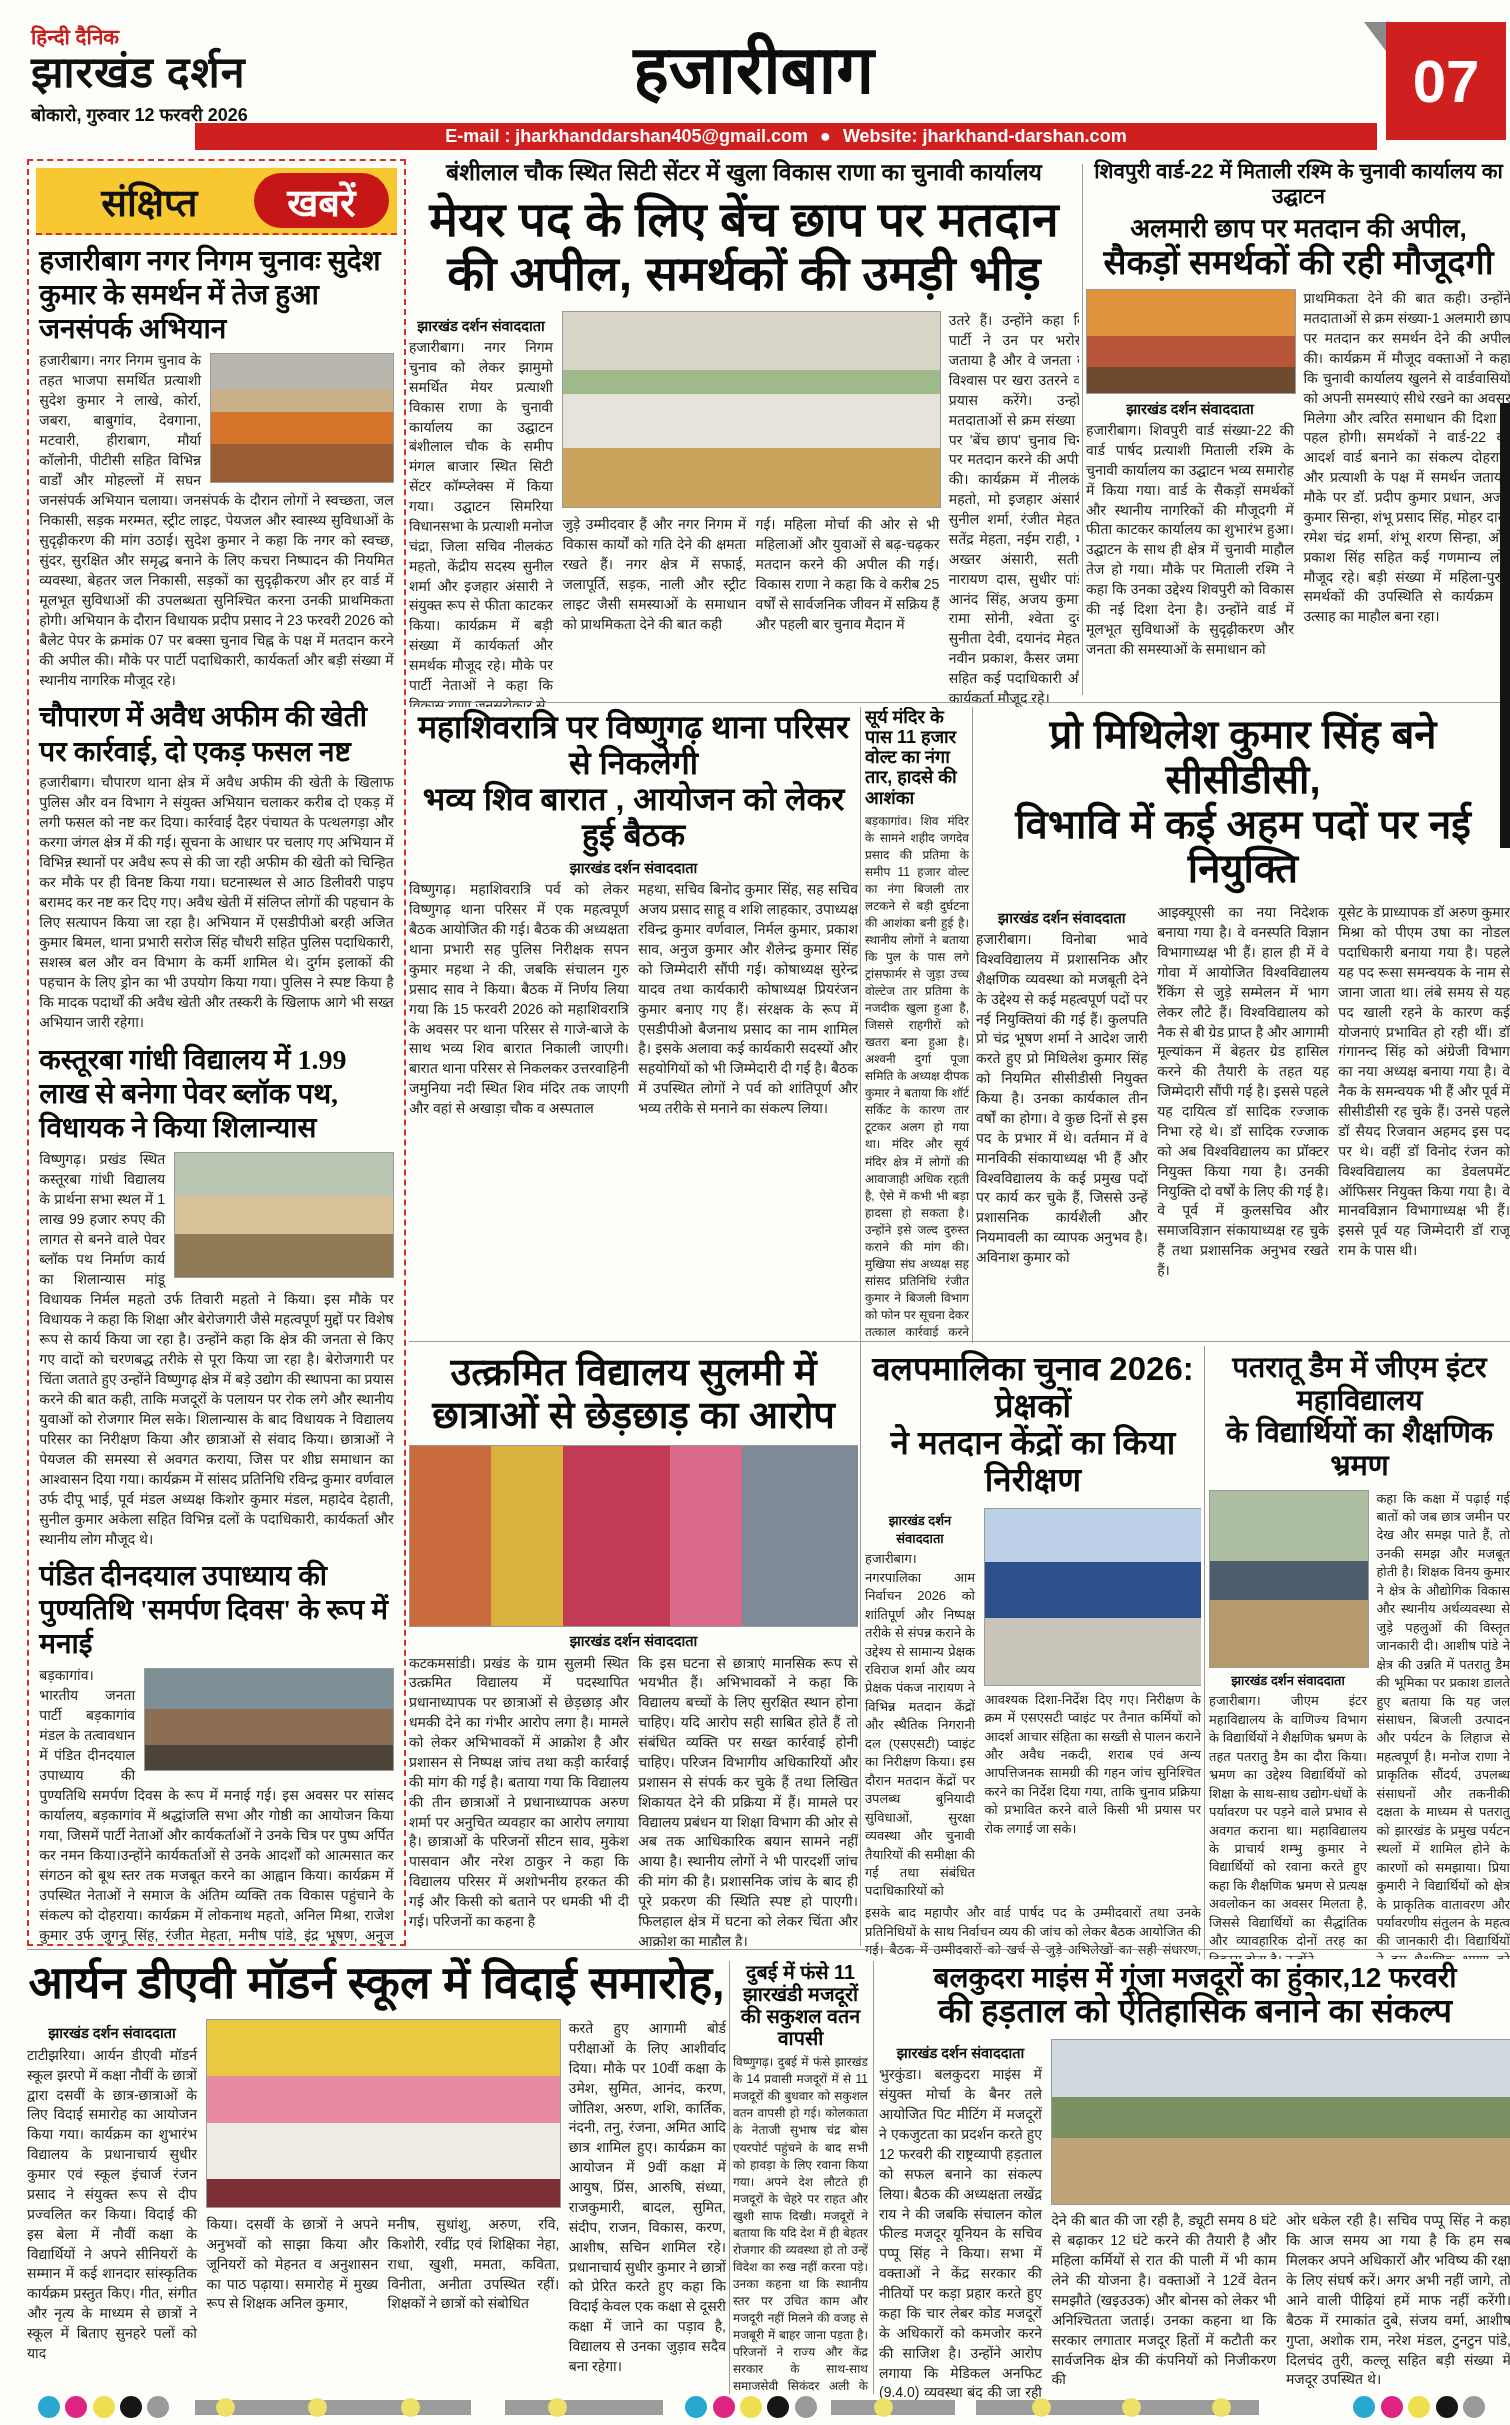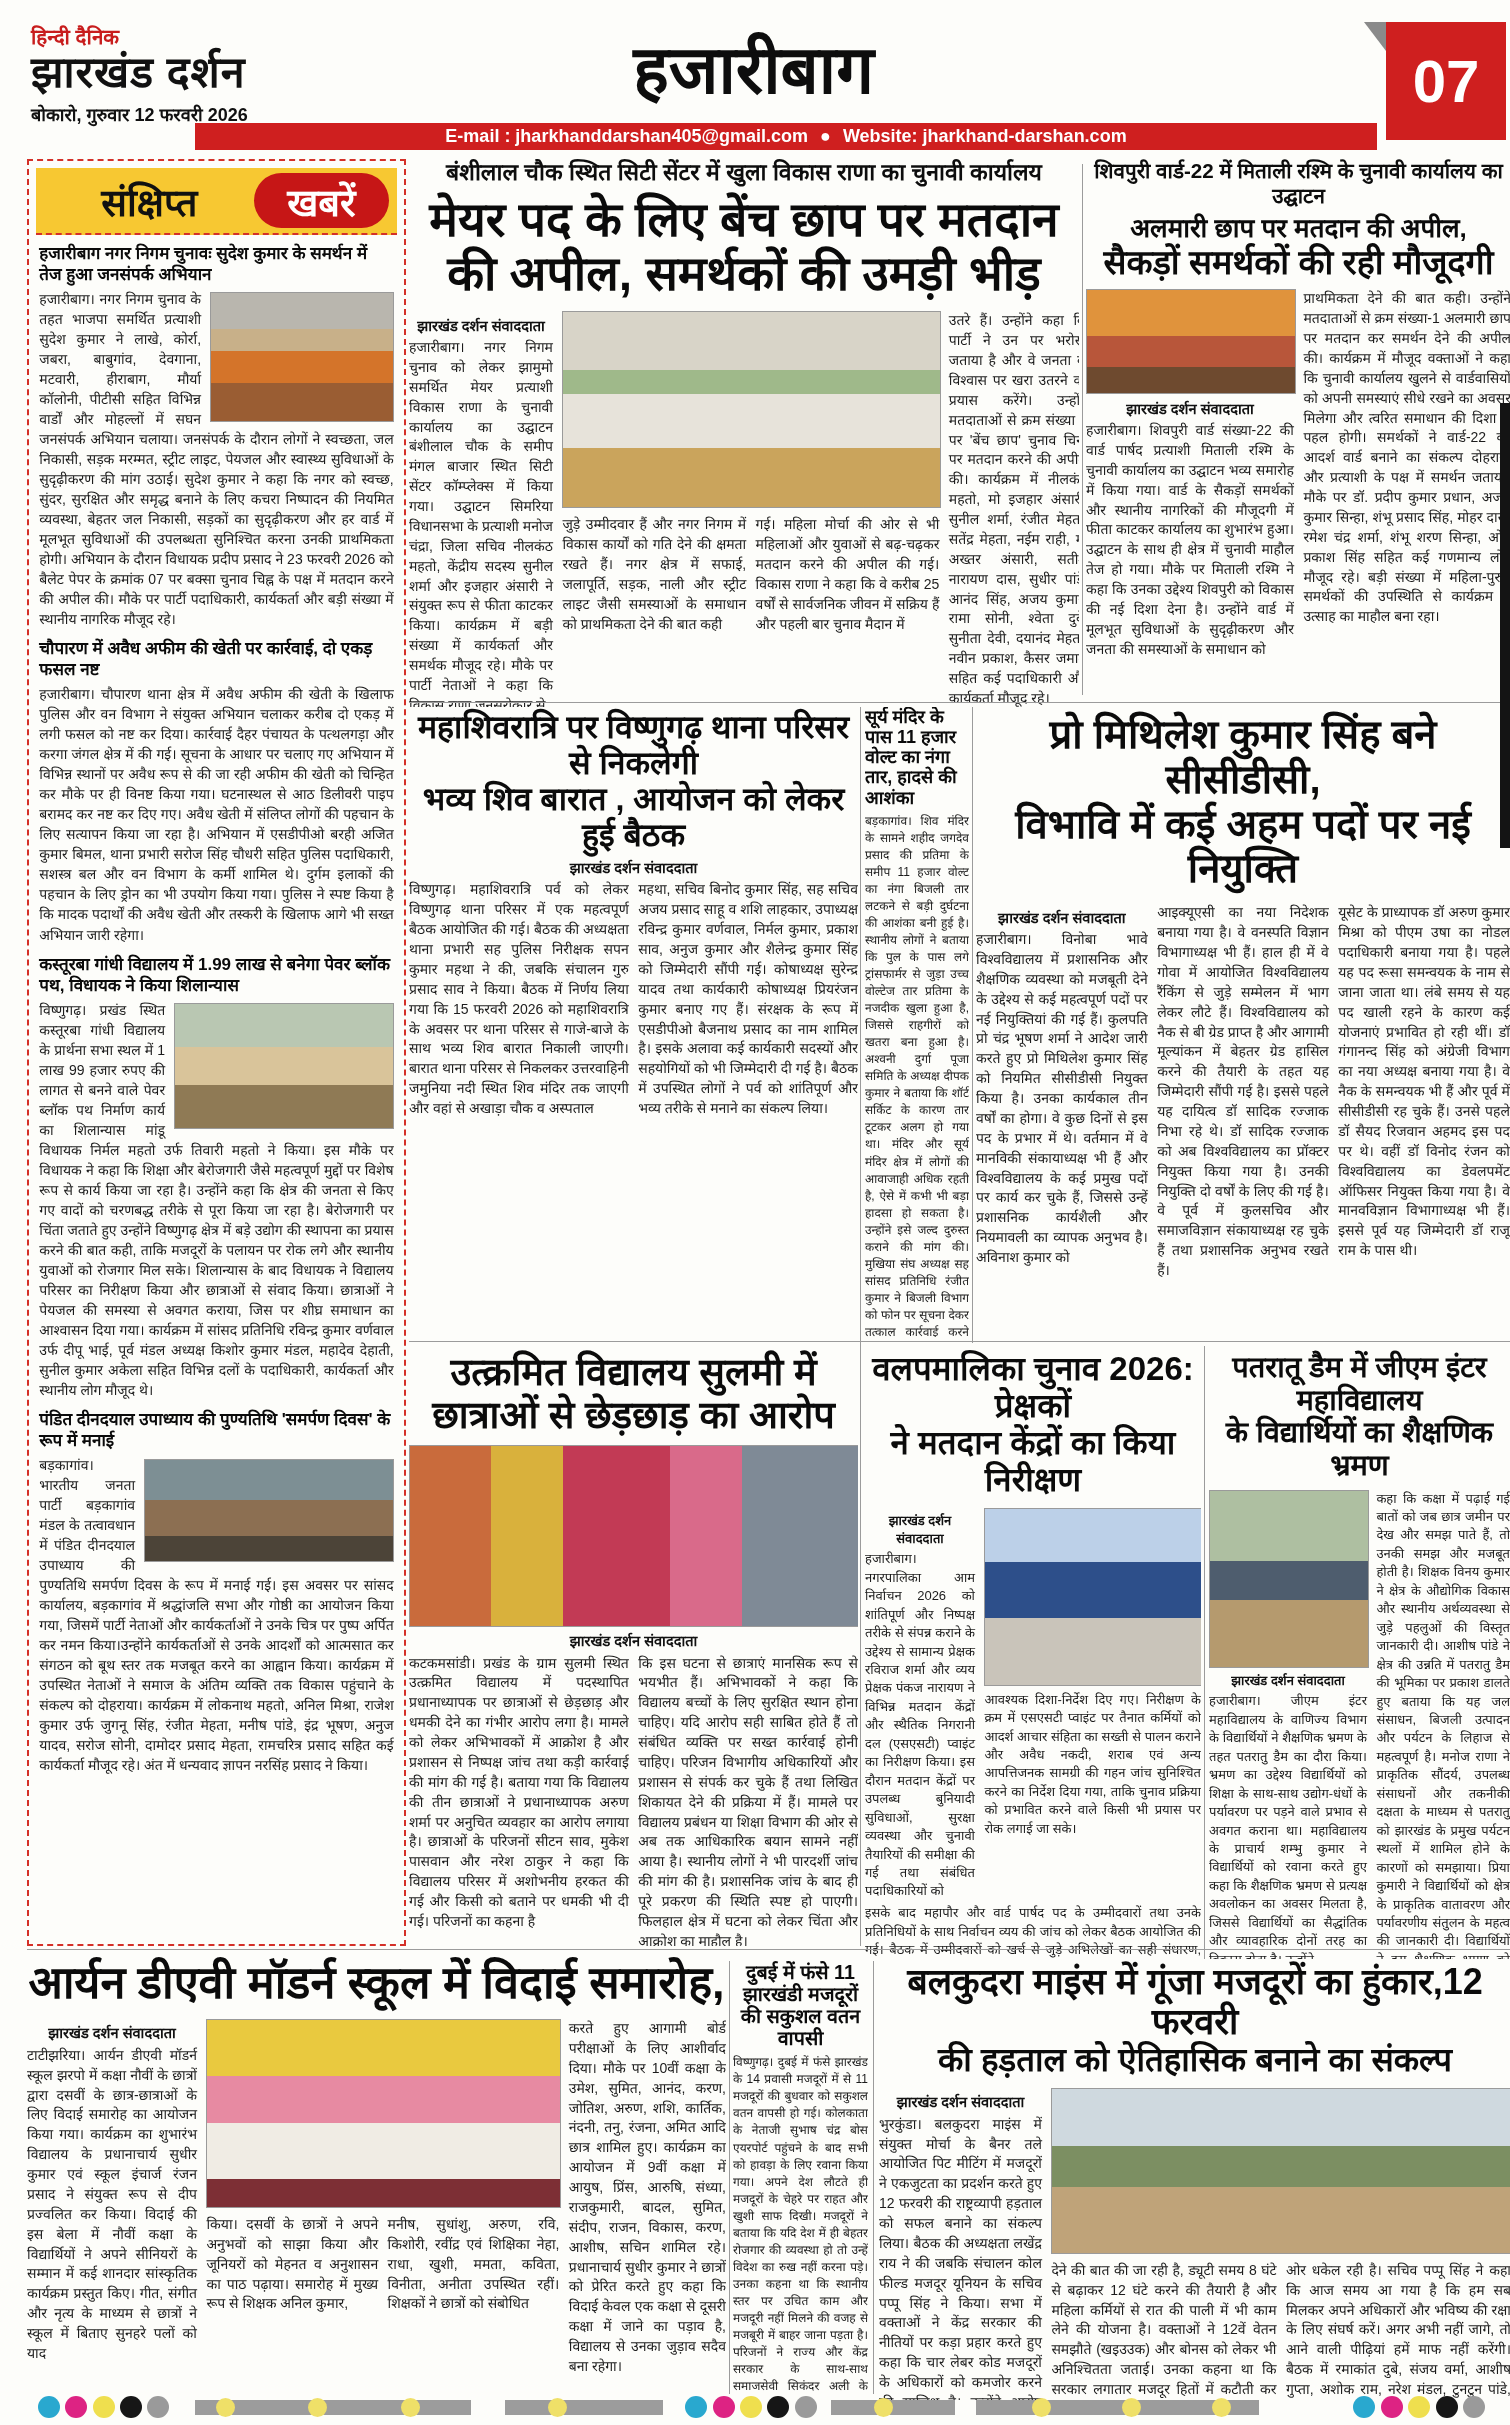--- a/index.html
+++ b/index.html
@@ -32,21 +32,21 @@
   .ph-dam{background:linear-gradient(180deg,#aebfa1 0 40%,#4e5d6e 40% 62%,#b59a6e 62% 100%);}
   .ph-stage{background:linear-gradient(180deg,#e9c93f 0 30%,#e78aa2 30% 55%,#f0ece4 55% 85%,#7d2f35 85% 100%);}
   .ph-mine{background:linear-gradient(180deg,#cfd9df 0 35%,#7c8f62 35% 60%,#bfa379 60% 100%);}
   .ph-crowd{background:linear-gradient(180deg,#e0933c 0 45%,#b8563a 45% 75%,#6e4a2f 75% 100%);}
   
   .leftbox{border:2.6px dashed #d43028;}
   .lb-head{margin:6.9px 6.9px 0 6.9px;background:#f7c832;display:flex;align-items:center;border-bottom:2.6px dashed #d43028;padding:5.1px 8.6px;}
   .lb-head-left{font-size:38px;font-weight:800;color:#111;flex:1;text-align:center;}
   .lb-pill{background:#c61616;color:#fff;font-size:38px;font-weight:800;border-radius:39px;padding:1.7px 33px;}
   .lb-art{padding:8.6px 10.3px 1.7px 10.3px;}
-  .lb-t{font-size:17px;font-weight:800;line-height:1.22;color:#0b0b0b;margin-bottom:3.4px;}
+  .lb-t{font-size:28px;font-weight:800;line-height:1.22;color:#0b0b0b;margin-bottom:3.4px;font-family:Liberation Serif, serif;}
   .lb-b{font-size:14px;line-height:1.43;text-align:justify;color:#1c1c1c;}
   .fr{float:right;margin:3.4px 0 5.1px 8.6px;}
   
   .vrule{position:absolute;width:0.9px;background:#9b9b9b;}
   .hrule{position:absolute;height:0.9px;background:#9b9b9b;}
   
   .regbar{position:absolute;height:14.6px;background:#9c9c9c;}
   .dot{position:absolute;width:22px;height:22px;border-radius:50%;}
   .c-c{background:#29a8cf;} .c-m{background:#dd2383;} .c-y{background:#efdf4e;} .c-k{background:#161616;} .c-g{background:#9a9a9a;}
   .ydot{background:#efe068;width:19px;height:19px;}
@@ -228,21 +228,21 @@
       <div class="colb" style="flex:1;">करते हुए आगामी बोर्ड परीक्षाओं के लिए आशीर्वाद दिया। मौके पर 10वीं कक्षा के उमेश, सुमित, आनंद, करण, जोतिश, अरुण, शशि, कार्तिक, नंदनी, तनु, रंजना, अमित आदि छात्र शामिल हुए। कार्यक्रम का आयोजन में 9वीं कक्षा में आयुष, प्रिंस, आरुषि, संध्या, राजकुमारी, बादल, सुमित, संदीप, राजन, विकास, करण, आशीष, सचिन शामिल रहे। प्रधानाचार्य सुधीर कुमार ने छात्रों को प्रेरित करते हुए कहा कि विदाई केवल एक कक्षा से दूसरी कक्षा में जाने का पड़ाव है, विद्यालय से उनका जुड़ाव सदैव बना रहेगा।</div>
     </div>
   </div>
 
   <div class="art" style="left:733px;top:1961px;width:135px;height:435px;">
     <div class="hl" style="font-size:19.7px;">दुबई में फंसे 11 झारखंडी मजदूरों की सकुशल वतन वापसी</div>
     <div class="colb" style="font-size:12px;margin-top:5.1px;">विष्णुगढ़। दुबई में फंसे झारखंड के 14 प्रवासी मजदूरों में से 11 मजदूरों की बुधवार को सकुशल वतन वापसी हो गई। कोलकाता के नेताजी सुभाष चंद्र बोस एयरपोर्ट पहुंचने के बाद सभी को हावड़ा के लिए रवाना किया गया। अपने देश लौटते ही मजदूरों के चेहरे पर राहत और खुशी साफ दिखी। मजदूरों ने बताया कि यदि देश में ही बेहतर रोजगार की व्यवस्था हो तो उन्हें विदेश का रुख नहीं करना पड़े। उनका कहना था कि स्थानीय स्तर पर उचित काम और मजदूरी नहीं मिलने की वजह से मजबूरी में बाहर जाना पड़ता है। परिजनों ने राज्य और केंद्र सरकार के साथ-साथ समाजसेवी सिकंदर अली के प्रति आभार जताया, जिनकी पहल पर उनकी वापसी संभव हो सकी।जानकारी के अनुसार सभी मजदूर अक्टूबर 2025 में ईएमसी कंपनी के तहत ट्रांसमिशन लाइन में काम करने दुबई गए थे।</div>
   </div>
 
   <div class="art" style="left:879px;top:1960px;width:632px;height:440px;">
-    <div class="hl" style="font-size:36px;margin-top:1.7px;">बलकुदरा माइंस में गूंजा मजदूरों का हुंकार,12 फरवरी</div>
+    <div class="hl" style="font-size:28px;margin-top:1.7px;">बलकुदरा माइंस में गूंजा मजदूरों का हुंकार,12 फरवरी</div>
     <div class="hl" style="font-size:33px;">की हड़ताल को ऐतिहासिक बनाने का संकल्प</div>
     <div class="cols" style="margin-top:8.6px;">
       <div style="width:163px;flex:none;">
         <div class="byline">झारखंड दर्शन संवाददाता</div>
         <div class="colb">भुरकुंडा। बलकुदरा माइंस में संयुक्त मोर्चा के बैनर तले आयोजित पिट मीटिंग में मजदूरों ने एकजुटता का प्रदर्शन करते हुए 12 फरवरी की राष्ट्रव्यापी हड़ताल को सफल बनाने का संकल्प लिया। बैठक की अध्यक्षता लखेंद्र राय ने की जबकि संचालन कोल फील्ड मजदूर यूनियन के सचिव पप्पू सिंह ने किया। सभा में वक्ताओं ने केंद्र सरकार की नीतियों पर कड़ा प्रहार करते हुए कहा कि चार लेबर कोड मजदूरों के अधिकारों को कमजोर करने की साजिश है। उन्होंने आरोप लगाया कि मेडिकल अनफिट (9.4.0) व्यवस्था बंद की जा रही है, जमीन के बदले नौकरी की परंपरा खत्म कर केवल मुआवजा</div>
       </div>
       <div style="flex:1;">
         <div class="ph ph-mine" style="width:100%;height:164px;"></div>
         <div class="cols" style="margin-top:6.9px;">
           <div class="colb" style="flex:1;">देने की बात की जा रही है, ड्यूटी समय 8 घंटे से बढ़ाकर 12 घंटे करने की तैयारी है और महिला कर्मियों से रात की पाली में भी काम लेने की योजना है। वक्ताओं ने 12वें वेतन समझौते (खइउउक) और बोनस को लेकर भी अनिश्चितता जताई। उनका कहना था कि सरकार लगातार मजदूर हितों में कटौती कर सार्वजनिक क्षेत्र की कंपनियों को निजीकरण की</div>

